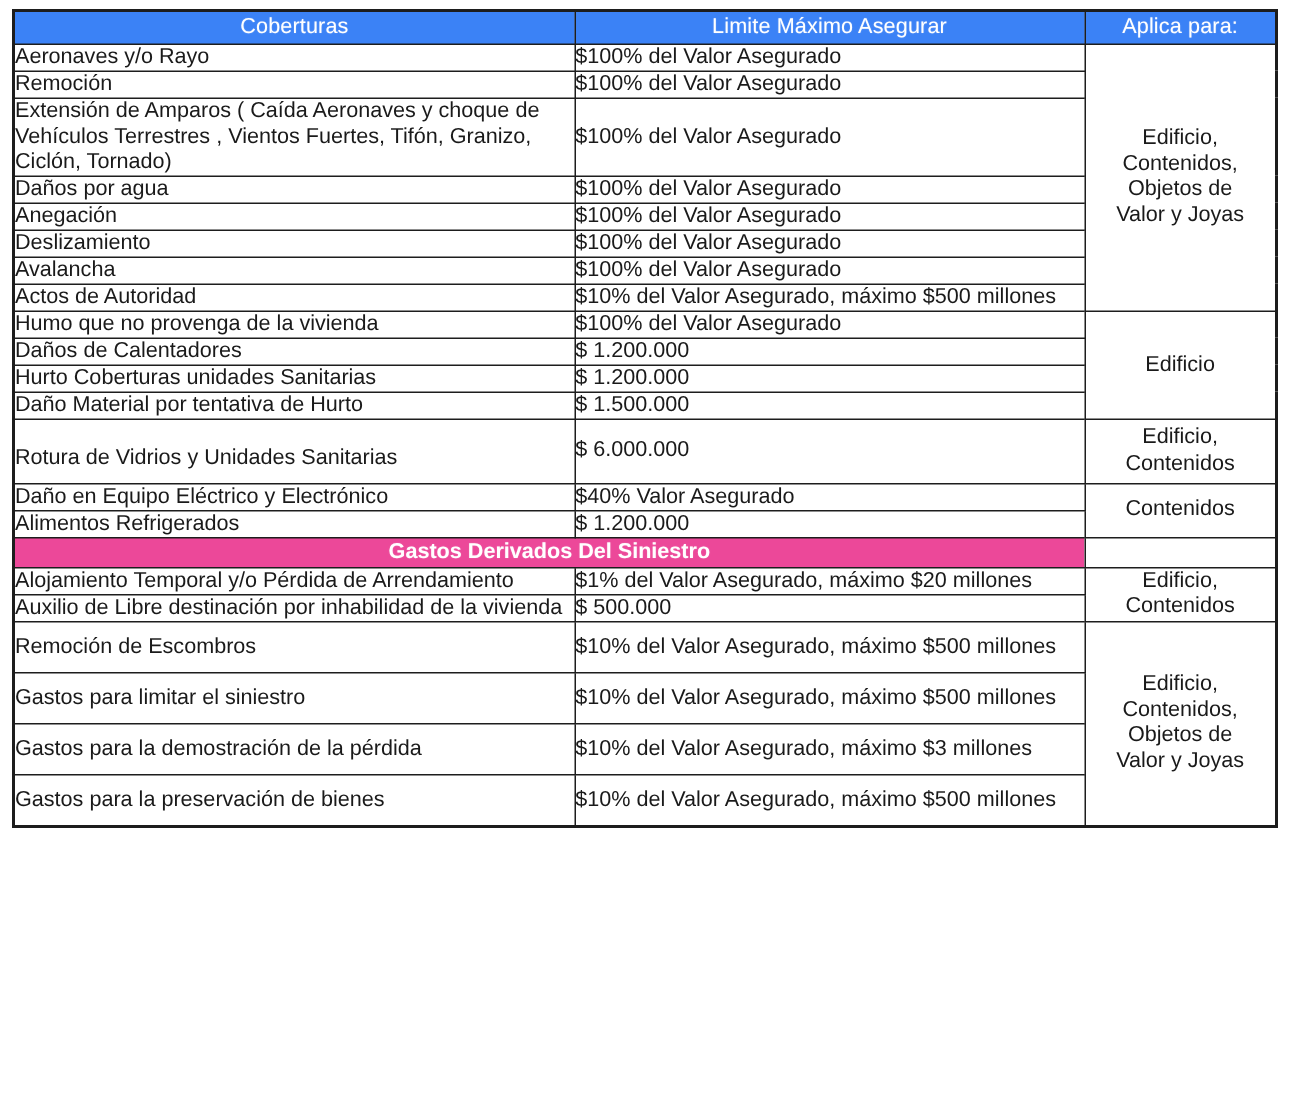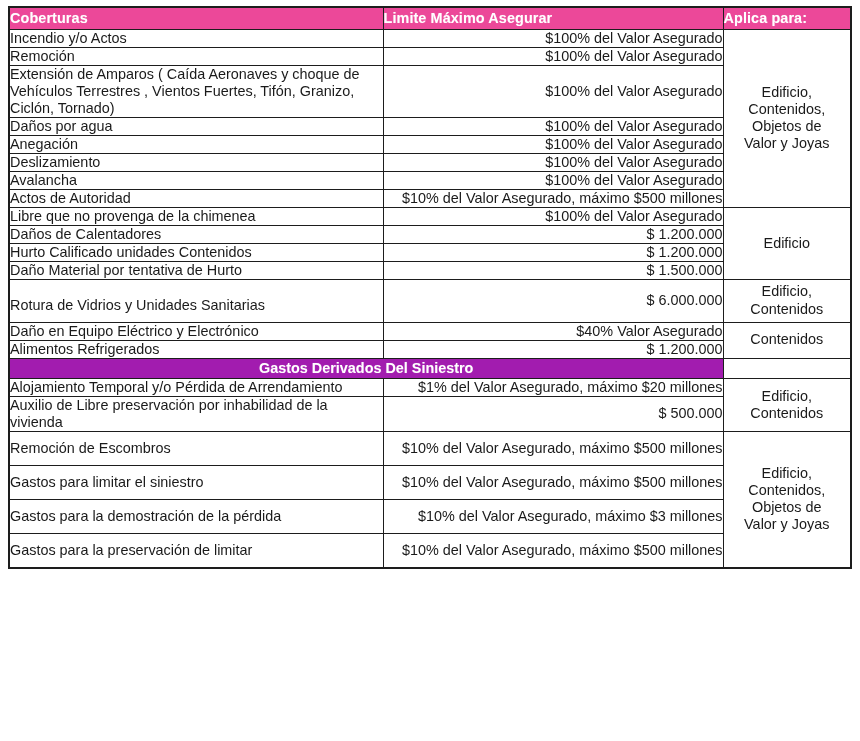--- a/index.html
+++ b/index.html
@@ -34,49 +34,49 @@
 
   table.coverage th,
   table.coverage td {
     border: 1.3px solid #1d1d1d;
     padding: 0;
     vertical-align: middle;
     font-size: 14.4px;
     line-height: 1.18;
   }
   thead th {
-    background: #ec4899;
+    background: #3b82f6;
     color: #ffffff;
-    font-weight: bold;
-    text-align: left;
+    font-weight: normal;
+    text-align: center;
     height: 21px;
     font-size: 14.6px;
     letter-spacing: 0.1px;
     text-shadow: 0 0 1px rgba(255,255,255,0.35);
   }
   td.cov {
     text-align: left;
     padding: 3px 2px 3px 6px;
   }
   td.lim {
-    text-align: right;
+    text-align: left;
     padding: 3px 4px;
   }
   td.apl {
     text-align: center;
     padding: 4px 3px;
     line-height: 1.85;
     margin-top: 16px;
   }
   td.apl.tight {
     line-height: 1.22;
   }
   td.bold, th.bold { font-weight: normal; }
   tr.section td {
-    background: #a21caf;
+    background: #ec4899;
     color: #ffffff;
     font-weight: bold;
     text-align: center;
     height: 19px;
     padding: 0;
     font-size: 14.4px;
     text-shadow: 0 0 1px rgba(255,255,255,0.3);
   }
 </style>
 </head>
@@ -92,21 +92,21 @@
     <thead>
       <tr>
         <th>Coberturas</th>
         <th>Limite Máximo Asegurar</th>
         <th>Aplica para:</th>
       </tr>
     </thead>
     <tbody>
 
       <tr>
-        <td class="cov">Incendio y/o Actos</td>
+        <td class="cov">Aeronaves y/o Rayo</td>
         <td class="lim">$100% del Valor Asegurado</td>
         <td class="apl" rowspan="8">
           <div>Edificio,</div>
           <div>Contenidos,</div>
           <div style="line-height:1.2">Objetos de</div>
           <div style="line-height:1.2">Valor y Joyas</div>
         </td>
       </tr>
 
       <tr>
@@ -138,32 +138,32 @@
         <td class="cov">Avalancha</td>
         <td class="lim">$100% del Valor Asegurado</td>
       </tr>
 
       <tr>
         <td class="cov">Actos de Autoridad</td>
         <td class="lim">$10% del Valor Asegurado, máximo $500 millones</td>
       </tr>
 
       <tr>
-        <td class="cov">Libre que no provenga de la chimenea</td>
+        <td class="cov">Humo que no provenga de la vivienda</td>
         <td class="lim">$100% del Valor Asegurado</td>
         <td class="apl" rowspan="4">Edificio</td>
       </tr>
 
       <tr>
         <td class="cov">Daños de Calentadores</td>
         <td class="lim">$ 1.200.000</td>
       </tr>
 
       <tr>
-        <td class="cov">Hurto Calificado unidades Contenidos</td>
+        <td class="cov">Hurto Coberturas unidades Sanitarias</td>
         <td class="lim">$ 1.200.000</td>
       </tr>
 
       <tr>
         <td class="cov">Daño Material por tentativa de Hurto</td>
         <td class="lim">$ 1.500.000</td>
       </tr>
 
       <tr>
         <td class="cov" style="padding-top:17px;padding-bottom:8px">Rotura de Vidrios y Unidades Sanitarias</td>
@@ -193,21 +193,21 @@
       <tr>
         <td class="cov">Alojamiento Temporal y/o Pérdida de Arrendamiento</td>
         <td class="lim">$1% del Valor Asegurado, máximo $20 millones</td>
         <td class="apl" rowspan="2">
           <div>Edificio,</div>
           <div>Contenidos</div>
         </td>
       </tr>
 
       <tr>
-        <td class="cov">Auxilio de Libre preservación por inhabilidad de la vivienda</td>
+        <td class="cov">Auxilio de Libre destinación por inhabilidad de la vivienda</td>
         <td class="lim">$ 500.000</td>
       </tr>
 
       <tr>
         <td class="cov" style="padding-top:8px;padding-bottom:8px">Remoción de Escombros</td>
         <td class="lim">$10% del Valor Asegurado, máximo $500 millones</td>
         <td class="apl" rowspan="4">
           <div>Edificio,</div>
           <div>Contenidos,</div>
           <div style="line-height:1.2">Objetos de</div>
@@ -219,19 +219,19 @@
         <td class="cov" style="padding-top:8px;padding-bottom:8px">Gastos para limitar el siniestro</td>
         <td class="lim">$10% del Valor Asegurado, máximo $500 millones</td>
       </tr>
 
       <tr>
         <td class="cov" style="padding-top:8px;padding-bottom:8px">Gastos para la demostración de la pérdida</td>
         <td class="lim">$10% del Valor Asegurado, máximo $3 millones</td>
       </tr>
 
       <tr>
-        <td class="cov" style="padding-top:8px;padding-bottom:8px">Gastos para la preservación de limitar</td>
+        <td class="cov" style="padding-top:8px;padding-bottom:8px">Gastos para la preservación de bienes</td>
         <td class="lim">$10% del Valor Asegurado, máximo $500 millones</td>
       </tr>
 
     </tbody>
   </table>
 </div>
 
 </body></html>

